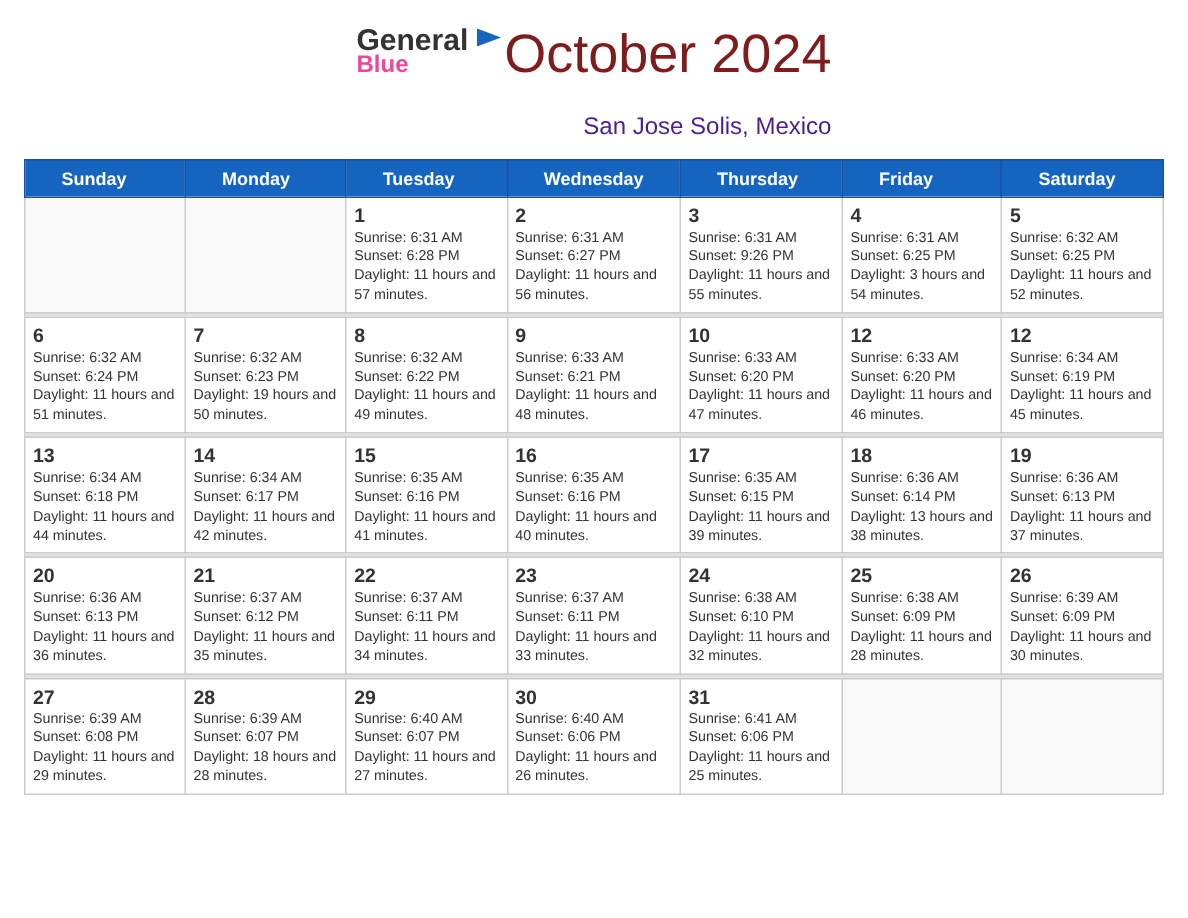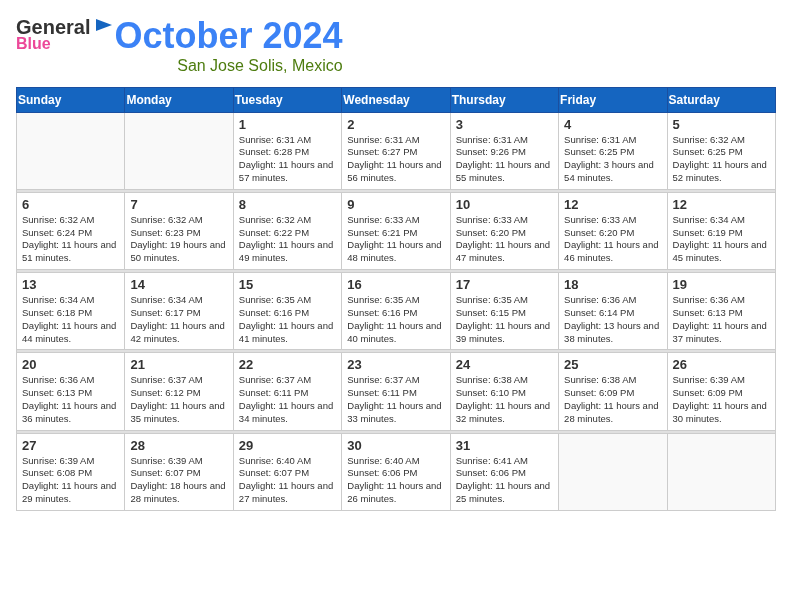--- a/index.html
+++ b/index.html
@@ -10,60 +10,60 @@
       min-height: 612px;
     }
     .page {
       width: 792px;
       min-height: 612px;
       background: #fff;
       padding: 16px;
     }
     .header {
       display: flex;
-      justify-content: flex-start;
+      justify-content: center;
       align-items: flex-start;
       margin-bottom: 12px;
     }
     .logo {
       display: flex;
       flex-direction: column;
       align-items: flex-start;
     }
     .logo-top-row {
       display: flex;
       align-items: center;
       gap: 2px;
     }
     .title-section {
       text-align: right;
     }
     .month-title {
       font-size: 36px;
-      font-weight: bold;
-      color: #3b82f6;
+      font-weight: normal;
+      color: #7f1d1d;
       line-height: 1.1;
     }
     .location-title {
       font-size: 16px;
-      color: #4d7c0f;
-      margin-top: 1px;
+      color: #4c1d95;
+      margin-top: 20px;
     }
     .calendar {
       width: 100%;
       border-collapse: collapse;
       border: 1px solid #ccc;
     }
     .calendar th {
       background: #1565C0;
       color: #fff;
       font-size: 12px;
       font-weight: bold;
       text-align: left;
-      padding: 5px 1px;
+      padding: 5px 24px;
       border: 1px solid #1a4fa0;
     }
     .calendar td {
       vertical-align: top;
       border: 1px solid #ccc;
       padding: 4px 5px;
       width: calc(100% / 7);
       min-height: 80px;
       font-size: 10px;
       color: #333;

